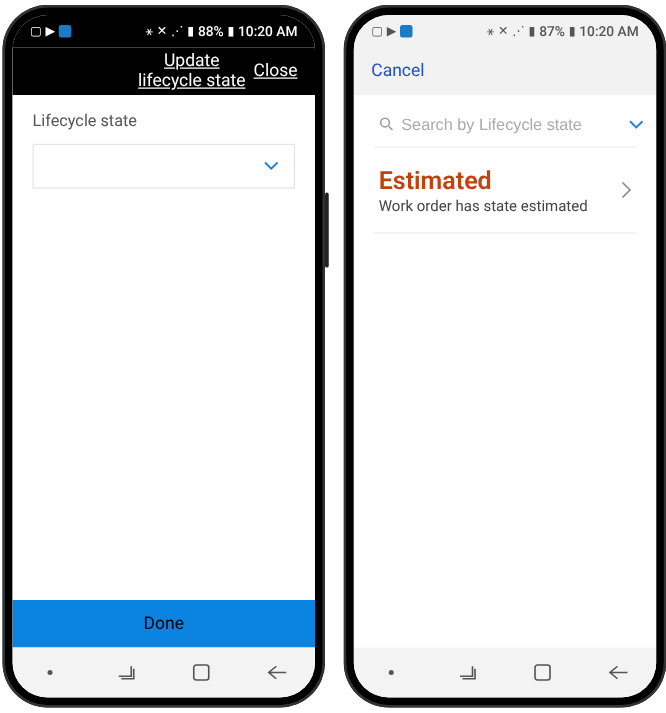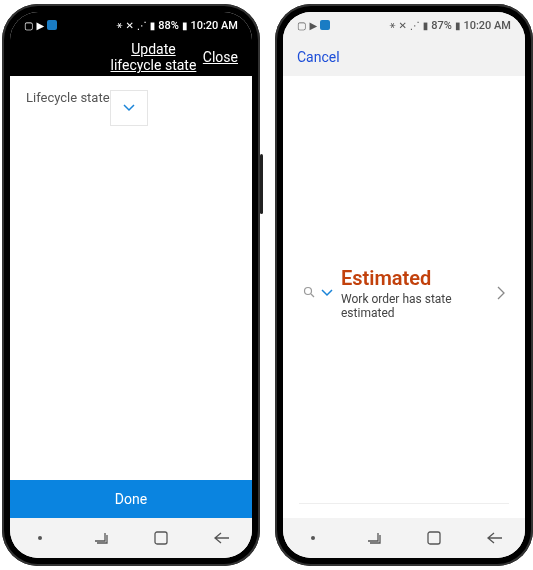--- a/index.html
+++ b/index.html
@@ -75,21 +75,21 @@
     font-size: 14px;
   }
   .appbar-light .title { font-weight:400; }
   .appbar-light .cancel { color:#1d4ed8; }
 
   .content {
     flex: 1;
     background: #fff;
     padding: 14px 16px;
     display: flex;
-    flex-direction: row;
+    flex-direction: column;
   }
   .field-label {
     font-size: 13px;
     color: #555;
     margin-bottom: 10px;
   }
   .select-box {
     border: 1px solid #e5e5e5;
     height: 36px;
     display: flex;
@@ -99,21 +99,21 @@
   }
   .chevron-down {
     width: 12px;
     height: 8px;
     display: inline-block;
   }
   .chevron-down svg { display:block; }
 
   .done-bar {
     background: #0a84e0;
-    color: #ffffff;
+    color: #000000;
     height: 38px;
     display: flex;
     align-items: center;
     justify-content: center;
     font-size: 14px;
   }
 
   
   .search-row {
     display: flex;
@@ -270,20 +270,21 @@
     </div>
 
     <div class="content" style="padding-top:6px;">
       <div class="search-row">
         <span>
           <svg width="12" height="12" viewBox="0 0 12 12">
               <circle cx="5" cy="5" r="3.5" stroke="#999" stroke-width="1.2" fill="none"></circle>
               <line x1="8" y1="8" x2="11" y2="11" stroke="#999" stroke-width="1.2"></line>
             </svg>
         </span>
+        <input class="search-input" placeholder="Search by Lifecycle state" style="">
         <span class="chevron-down">
           <svg width="12" height="8" viewBox="0 0 12 8">
               <path d="M1 1 L6 6 L11 1" stroke="#1a84d8" stroke-width="1.5" fill="none"></path>
             </svg>
         </span>
       </div>
       <div class="option">
         <div class="option-text">
           <div class="opt-title">Estimated</div>
           <div class="opt-sub">Work order has state estimated</div>

